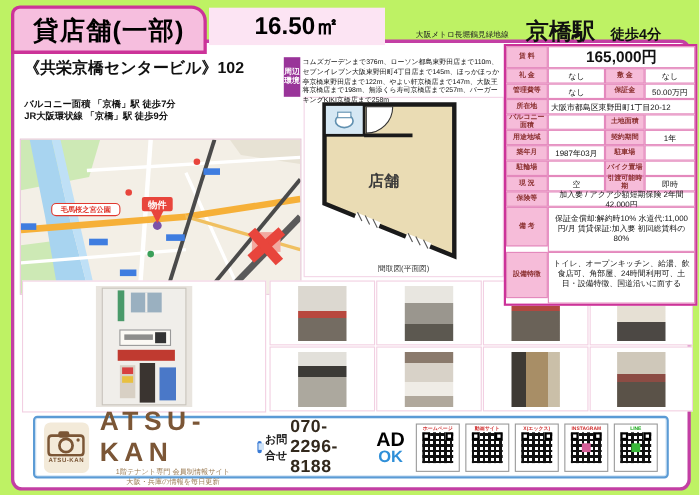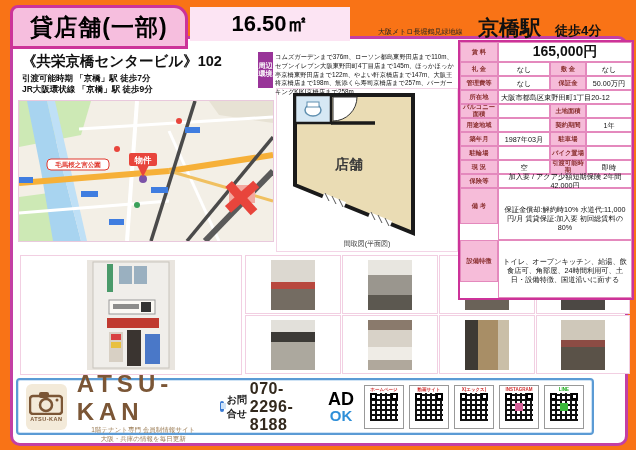--- a/index.html
+++ b/index.html
@@ -1,71 +1,71 @@
 <!DOCTYPE html>
 <html><head>
 <meta charset="utf-8">
 <style>
   html,body{margin:0;padding:0;background:#ffffff;}
-  .page{position:relative;width:636px;height:450px;background:#f97316;overflow:hidden;
+  .page{position:relative;width:636px;height:450px;background:#bef264;overflow:hidden;
         font-family:"Liberation Sans","DejaVu Sans",sans-serif;color:#111;}
   
   .frame{position:absolute;left:10px;top:36px;width:612px;height:404px;
          border:3px solid #c33fa4;border-radius:10px;background:#fff;}
   
   .title-box{position:absolute;left:10px;top:5px;width:172px;height:38px;
              background:#f6bede;border:3px solid #cc3399;border-radius:8px 14px 0 0;
              display:flex;align-items:center;justify-content:center;
              font-size:23px;font-weight:bold;letter-spacing:1px;color:#000;z-index:5;}
   .area-band{position:absolute;left:190px;top:7px;width:160px;height:34px;background:#fce4f3;
              display:flex;align-items:center;justify-content:center;
              font-size:22px;font-weight:bold;color:#000;z-index:5;}
   .metro-line{position:absolute;left:378px;top:27px;font-size:7px;color:#222;z-index:5;}
   .station-wrap{position:absolute;left:478px;top:12px;display:flex;align-items:baseline;gap:14px;z-index:5;}
   .station-name{font-size:21px;font-weight:bold;}
   .station-walk{font-size:13px;font-weight:bold;margin-top:10px;}
   
   .bldg{position:absolute;left:22px;top:52px;width:235px;z-index:4;}
-  .bldg-name{font-size:14.5px;font-weight:bold;margin-bottom:2px;}
+  .bldg-name{font-size:14.5px;font-weight:bold;margin-bottom:18px;}
   .bldg-line{font-size:8.5px;font-weight:bold;line-height:1.35;}
   
   .surr{position:absolute;left:258px;top:52px;width:198px;height:36px;display:flex;z-index:4;}
   .surr-tab{width:15px;background:#993499;color:#fff;display:flex;flex-direction:column;
             align-items:center;justify-content:center;font-size:7px;font-weight:bold;line-height:1.2;}
   .surr-text{flex:1;font-size:6.3px;line-height:1.4;padding:1px 2px;color:#111;}
   
-  .map-panel{position:absolute;left:18px;top:100px;width:254px;height:140px;
+  .map-panel{position:absolute;left:18px;top:126px;width:254px;height:140px;
              border:1px solid #e9c9dd;background:#f3efe6;}
   
   .plan-panel{position:absolute;left:276px;top:88px;width:180px;height:162px;background:#fff;
               border:1px solid #f3d5e7;}
   .plan-caption{position:absolute;left:0;bottom:2px;width:100%;text-align:center;font-size:7px;color:#333;}
   
   .rtable{position:absolute;left:458px;top:40px;width:172px;border:2px solid #cc3399;background:#fff;z-index:4;}
   .trow{display:grid;grid-template-columns:38px 52px 36px 1fr;}
   .trow.full{grid-template-columns:38px 1fr;}
   .tl{background:#f6bcd9;color:#8b3030;font-weight:bold;font-size:6.3px;
       display:flex;align-items:center;justify-content:center;text-align:center;
       border:0.5px solid #e489bd;line-height:1.1;padding:0 1px;}
   .tv{font-size:7.2px;display:flex;align-items:center;justify-content:center;text-align:left;
       border:0.5px solid #e489bd;padding:0 2px;line-height:1.25;color:#111;}
   .tv.left{justify-content:flex-start;text-align:center;}
   .h12>div{height:12px;}
   .h18>div{height:18px;}
   .h34>div{height:34px;min-height:34px;}
   .h40>div{height:40px;min-height:40px;}
   .rent-v{font-size:14px;font-weight:bold;justify-content:center;}
-  .wrapcell{align-items:flex-start;padding-top:16px;}
+  .wrapcell{align-items:flex-start;padding-top:5px;}
   
   .photo-panel{position:absolute;background:#fff;border:1px solid #f2cfe2;
                display:flex;align-items:center;justify-content:center;}
   .ph{display:block;}
   .ph-grad{width:44px;height:50px;}
   
-  .footer{position:absolute;left:16px;top:378px;width:578px;height:57px;background:#fff;
+  .footer{position:absolute;left:30px;top:378px;width:578px;height:57px;background:#fff;
           border:2px solid #5b9bd5;border-radius:4px;box-shadow:0 0 0 1px #cfe3f5 inset;
           display:flex;align-items:center;padding:0 8px;box-sizing:border-box;gap:10px;}
   .logo{width:58px;height:46px;background:#f3ead9;border-radius:6px;display:flex;flex-direction:column;
         align-items:center;justify-content:center;}
   .logo-text{font-size:5.5px;font-weight:bold;color:#7b5636;letter-spacing:0.5px;margin-top:1px;}
   .brand{display:flex;flex-direction:column;align-items:center;width:190px;}
   .brand-name{font-size:24px;font-weight:bold;color:#7b5636;letter-spacing:5px;}
   .brand-tag{font-size:6.5px;color:#9a7b54;line-height:1.3;text-align:center;}
   .contact{display:flex;flex-direction:row;align-items:center;width:140px;}
   .contact-top{display:flex;align-items:center;gap:3px;font-size:10px;font-weight:bold;color:#222;}
@@ -98,21 +98,21 @@
   <div class="title-box">貸店舗(一部)</div>
   <div class="area-band">16.50㎡</div>
   <div class="metro-line">大阪メトロ長堀鶴見緑地線</div>
   <div class="station-wrap">
     <span class="station-name">京橋駅</span>
     <span class="station-walk">徒歩4分</span>
   </div>
 
   <div class="bldg">
     <div class="bldg-name">《共栄京橋センタービル》102</div>
-    <div class="bldg-line">引渡可能時期 「京橋」駅 徒歩7分</div>
+    <div class="bldg-line">バルコニー面積 「京橋」駅 徒歩7分</div>
     <div class="bldg-line">JR大阪環状線 「京橋」駅 徒歩9分</div>
   </div>
 
   <div class="surr">
     <div class="surr-tab">
       <span>周辺</span>
       <span>環境</span>
     </div>
     <div class="surr-text">コムズガーデンまで376m、ローソン都島東野田店まで110m、セブンイレブン大阪東野田町4丁目店まで145m、ほっかほっか亭京橋東野田店まで122m、やよい軒京橋店まで147m、大阪王将京橋店まで198m、無添くら寿司京橋店まで257m、バーガーキングKIKI京橋店まで258m</div>
   </div>

